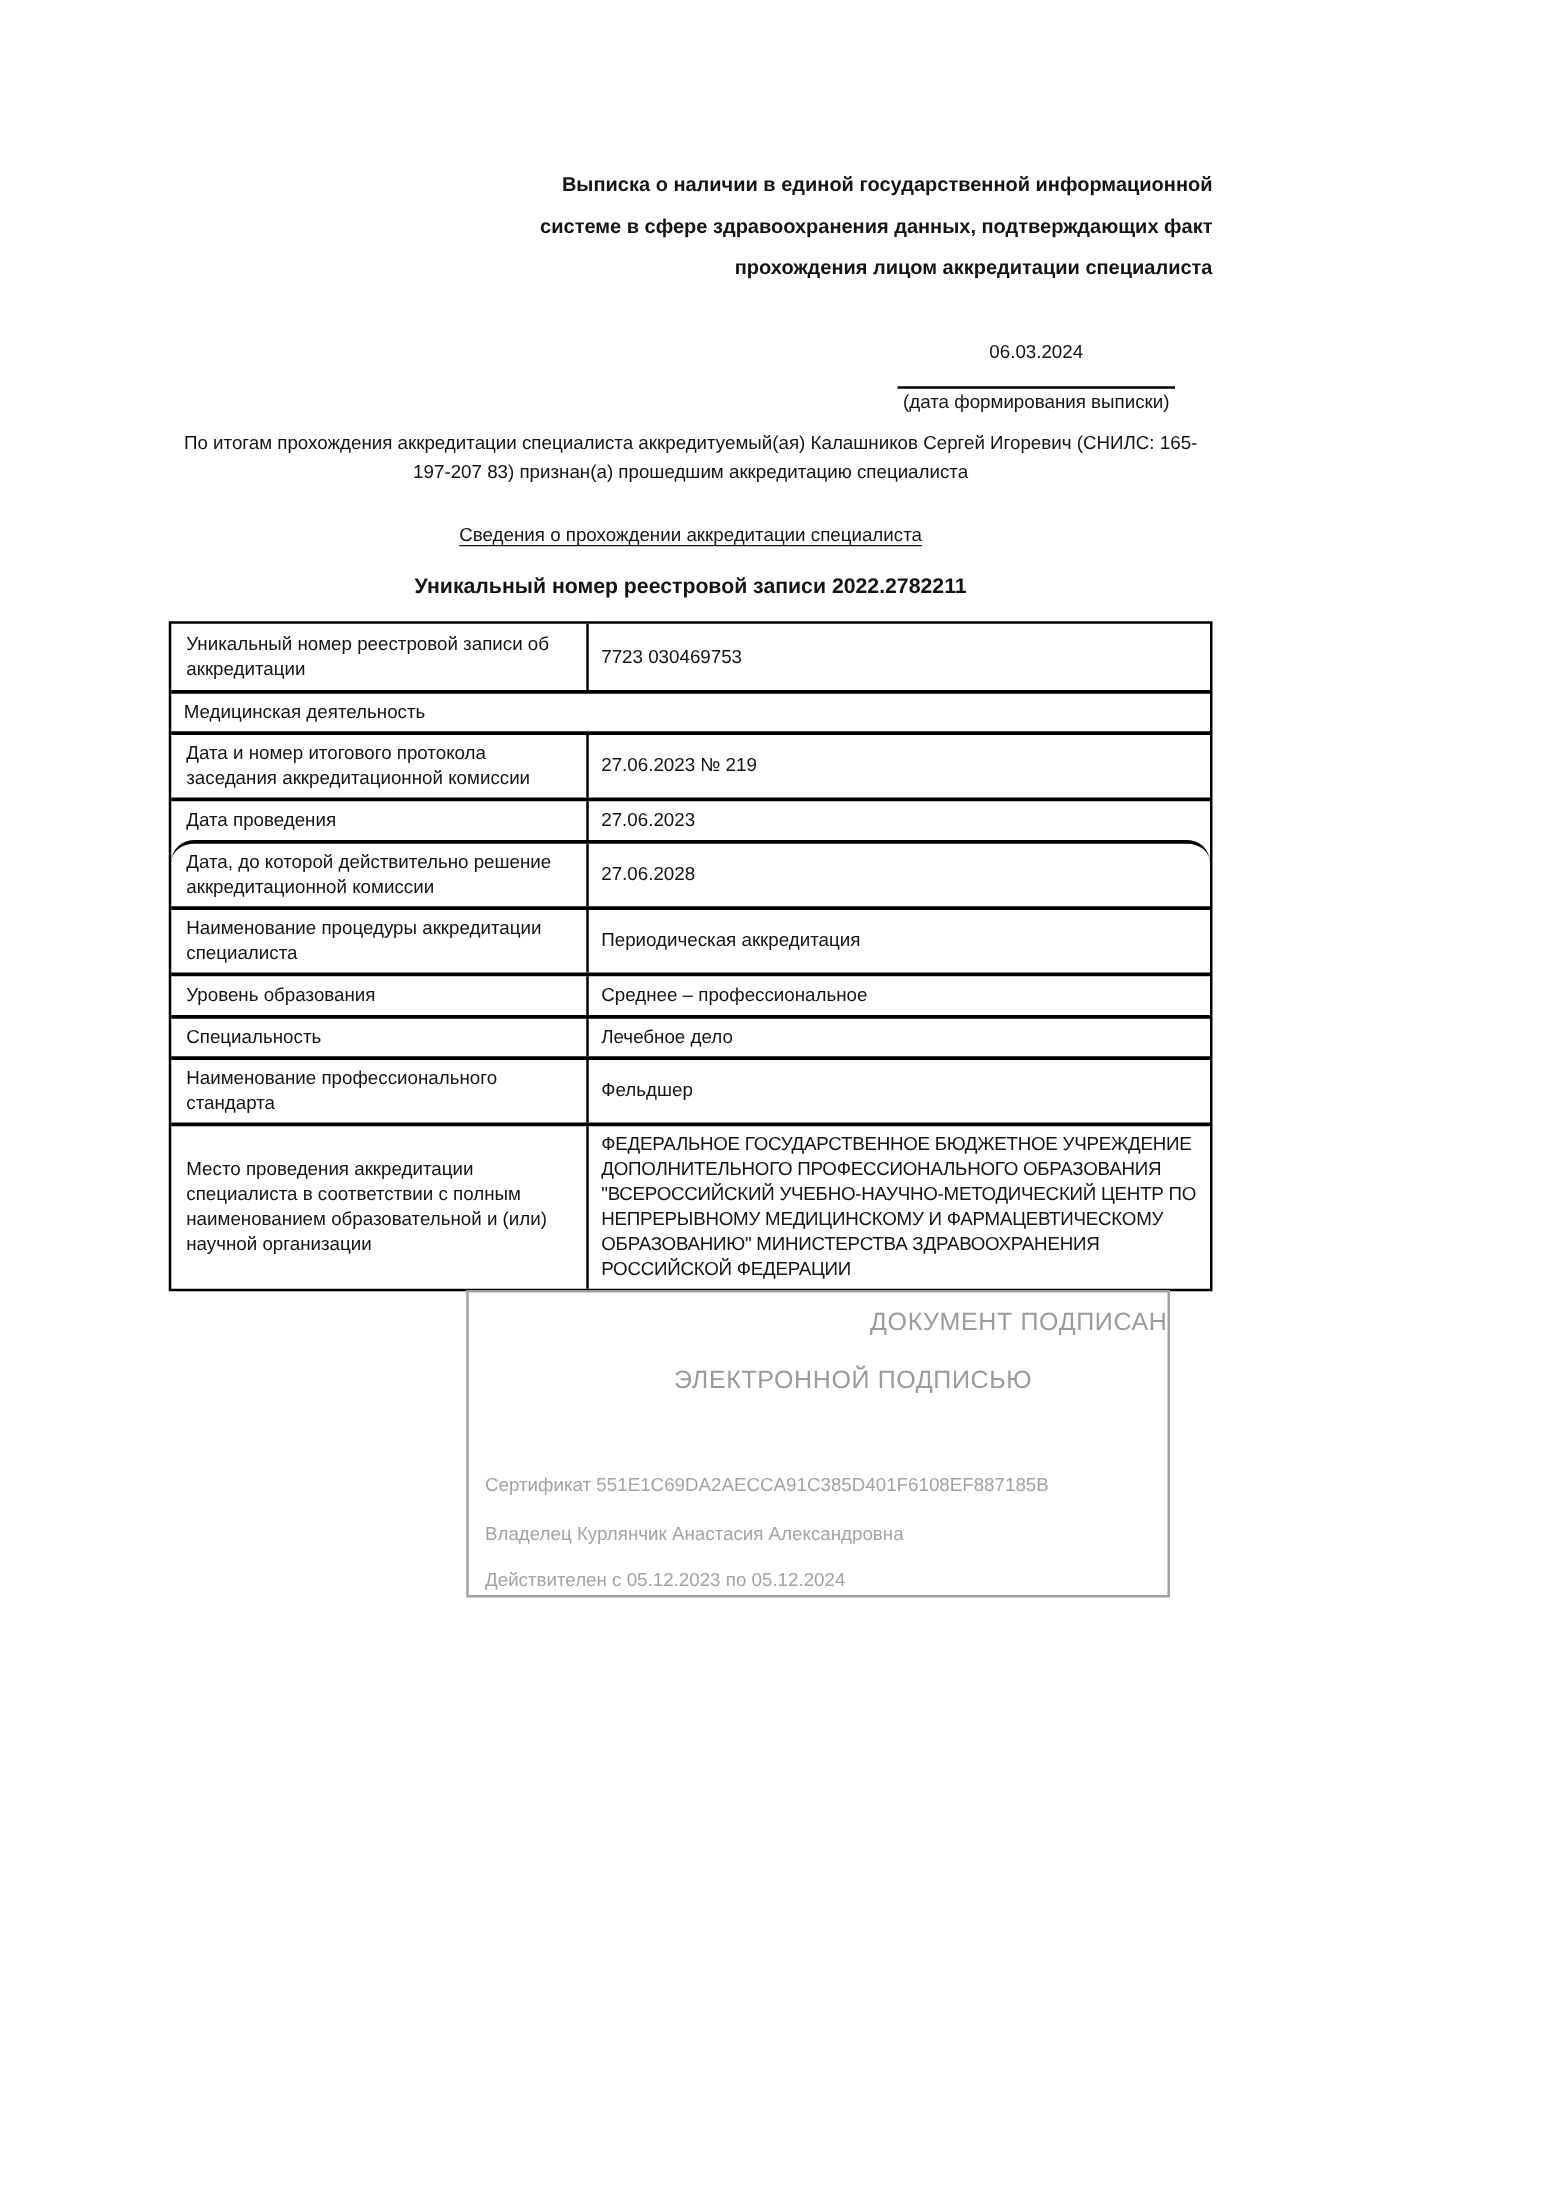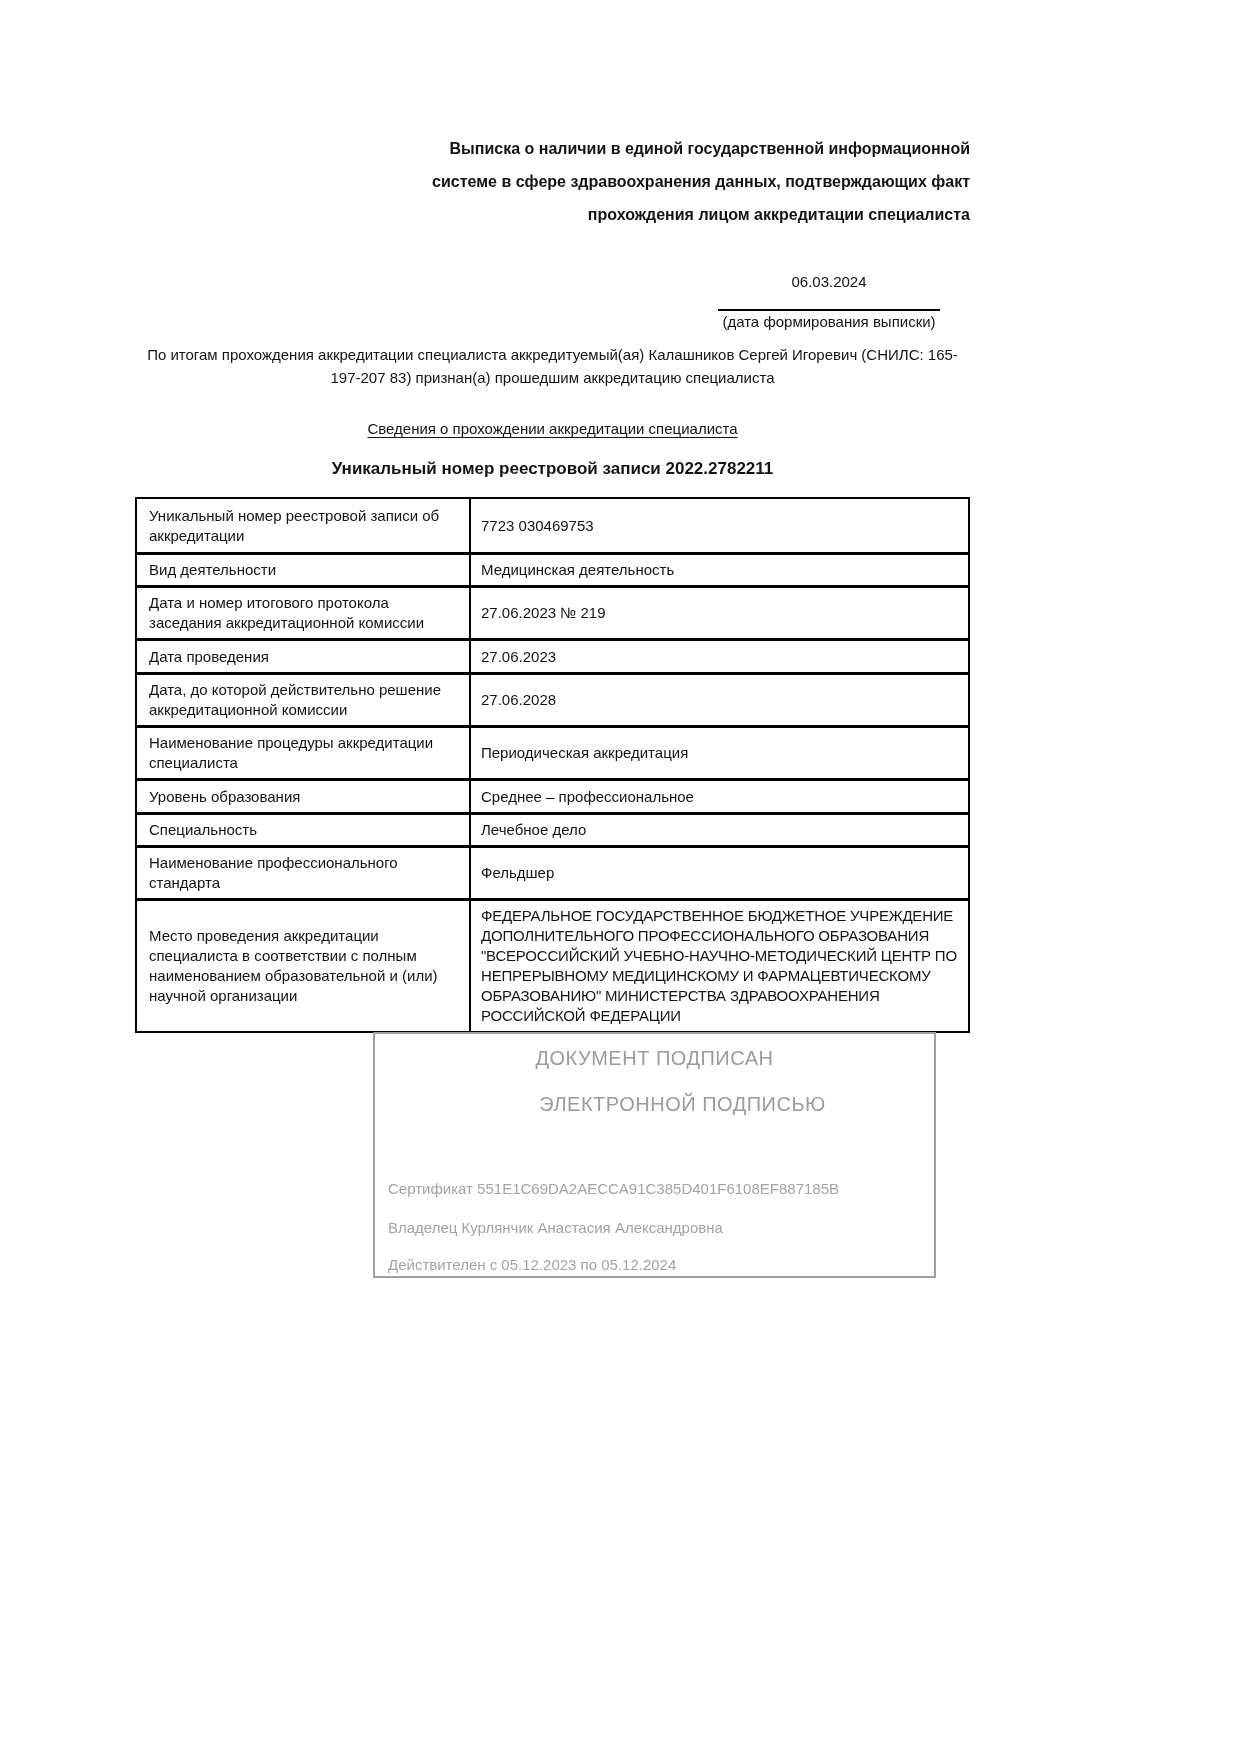--- a/index.html
+++ b/index.html
@@ -92,42 +92,42 @@
     align-items: center;
   }
   .acc-cell-value {
     flex: 1;
     padding: 5px 6px 5px 10px;
     display: flex;
     align-items: center;
   }
   .acc-cell-value.caps { letter-spacing: -0.2px; }
   .r1 { min-height: 53px; } .r2 { min-height: 32px; } .r3 { min-height: 51px; }
-  .r4 { min-height: 34px; } .r5 { min-height: 53px; } .r6 { min-height: 51px; }
+  .r4 { min-height: 34px; } .r5 { min-height: 53px; border-radius: 18px; } .r6 { min-height: 51px; }
   .r7 { min-height: 34px; } .r8 { min-height: 32px; } .r9 { min-height: 35px; }
   .r10 { min-height: 128px; }
   .signature-box {
     position: absolute;
     top: 1032px;
     left: 238px;
     width: 563px;
     height: 246px;
     border: 2px solid #a0a0a0;
     color: #9b9b9b;
   }
   .sig-line1, .sig-line2 {
     position: absolute;
     left: 0;
     width: 100%;
     text-align: center;
     font-size: 20px;
     letter-spacing: 0.5px;
     color: #9b9b9b;
   }
-  .sig-line1 { top: 13px; }
+  .sig-line1 { top: 13px; text-align: right; }
   .sig-line2 { top: 59px; margin-left: 28px; }
   .sig-detail {
     position: absolute;
     left: 13px;
     font-size: 15px;
     color: #a3a3a3;
   }
   .sig-cert { top: 146px; }
   .sig-owner { top: 185px; }
   .sig-valid { top: 222px; }
@@ -154,21 +154,20 @@
     <div class="section-heading">Сведения о прохождении аккредитации специалиста</div>
 
     <div class="record-heading">Уникальный номер реестровой записи 2022.2782211</div>
 
     <div class="acc-table">
       <div class="acc-row r1">
         <div class="acc-cell-label">Уникальный номер реестровой записи об аккредитации</div>
         <div class="acc-cell-value">7723 030469753</div>
       </div>
       <div class="acc-row r2">
-        <div class="acc-cell-label">Вид деятельности</div>
         <div class="acc-cell-value">Медицинская деятельность</div>
       </div>
       <div class="acc-row r3">
         <div class="acc-cell-label">Дата и номер итогового протокола заседания аккредитационной комиссии</div>
         <div class="acc-cell-value">27.06.2023 № 219</div>
       </div>
       <div class="acc-row r4">
         <div class="acc-cell-label">Дата проведения</div>
         <div class="acc-cell-value">27.06.2023</div>
       </div>

